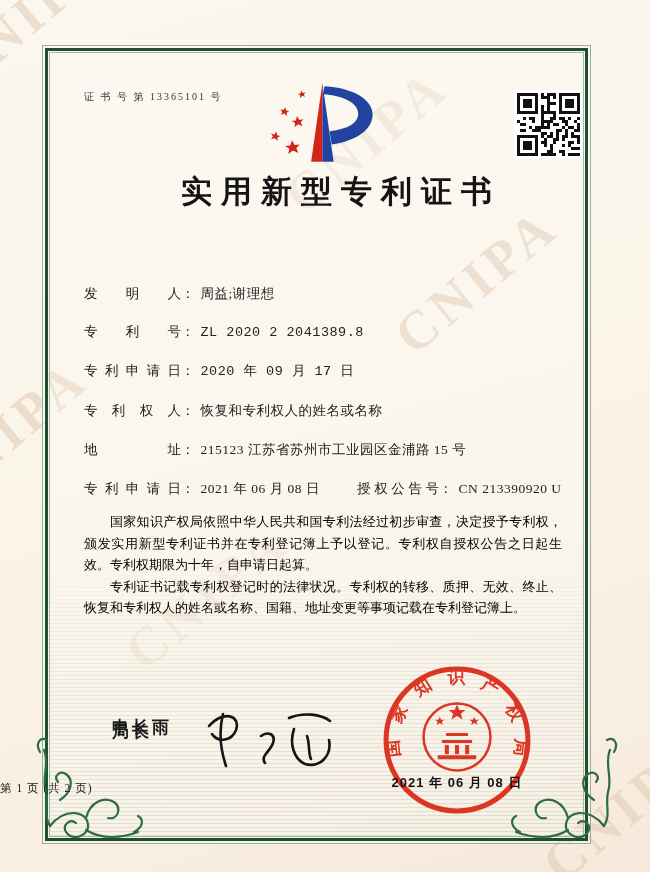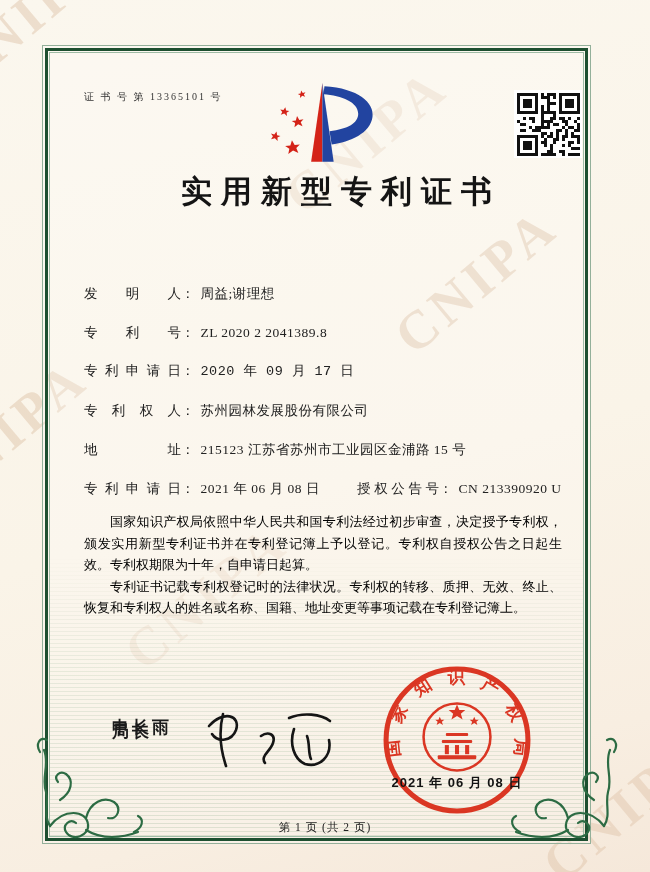--- a/index.html
+++ b/index.html
@@ -45,21 +45,21 @@
 
   .director{position:absolute;left:112px;font-size:17px;font-weight:700;letter-spacing:3px;
             color:#1b1b1b;font-family:"Liberation Sans","DejaVu Sans",sans-serif;}
   .d1{top:720px;} .d2{top:716px;text-align:right;}
   .signature{position:absolute;left:195px;top:696px;}
 
   .seal{position:absolute;left:381px;top:664px;width:152px;height:152px;}
   .seal-date{position:absolute;left:378px;top:774px;width:158px;text-align:center;
              font-size:13px;font-weight:700;color:#131313;letter-spacing:1px;
              font-family:"Liberation Sans","DejaVu Sans",sans-serif;}
-  .footer{position:absolute;top:820px;left:0;width:100%;text-align:center;
+  .footer{position:absolute;top:781px;left:0;width:100%;
           font-size:11.5px;letter-spacing:1px;color:#222;}
 </style>
 </head>
 <body>
 
 <div class="watermark" style="left:-70px;top:-14px;">CNIPA</div>
 <div class="watermark" style="left:270px;top:110px;opacity:.18;">CNIPA</div>
 <div class="watermark" style="left:380px;top:250px;opacity:.3;">CNIPA</div>
 <div class="watermark" style="left:-90px;top:402px;">CNIPA</div>
 <div class="watermark" style="left:110px;top:566px;opacity:.15;">CNIPA</div>
@@ -245,28 +245,28 @@
         <rect x="3" y="45" width="15" height="15" fill="#fff"></rect>
         <rect x="6" y="48" width="9" height="9" fill="#111"></rect>
       </svg>
     </div>
 
   <div class="title">实用新型专利证书</div>
 
   <div class="frow" style="top:285px;">
     <span class="flabel">发 明 人</span><span class="colon">：</span><span class="fvalue">周益;谢理想</span>
   </div>
-  <div class="frow" style="top:324px;">
+  <div class="frow" style="top:324px;font-family:Liberation Mono, monospace;">
     <span class="flabel">专 利 号</span><span class="colon">：</span><span class="fvalue">ZL 2020 2 2041389.8</span>
   </div>
   <div class="frow" style="top:363px;font-family:Liberation Mono, monospace;">
     <span class="flabel">专利申请日</span><span class="colon">：</span><span class="fvalue">2020 年 09 月 17 日</span>
   </div>
   <div class="frow" style="top:402px;">
-    <span class="flabel">专 利 权 人</span><span class="colon">：</span><span class="fvalue">苏州园林发展股份有限公司</span>
+    <span class="flabel">专 利 权 人</span><span class="colon">：</span><span class="fvalue">恢复和专利权人的姓名或名称</span>
   </div>
   <div class="frow" style="top:441px;">
     <span class="flabel">地 址</span><span class="colon">：</span><span class="fvalue">215123 江苏省苏州市工业园区金浦路 15 号</span>
   </div>
   <div class="frow" style="top:480px;">
     <span class="flabel">专利申请日</span><span class="colon">：</span><span class="fvalue">2021 年 06 月 08 日</span>
     <span class="grant2">
       <span class="flabel2">授权公告号</span><span class="colon">：</span><span class="fvalue">CN 213390920 U</span>
     </span>
   </div>

